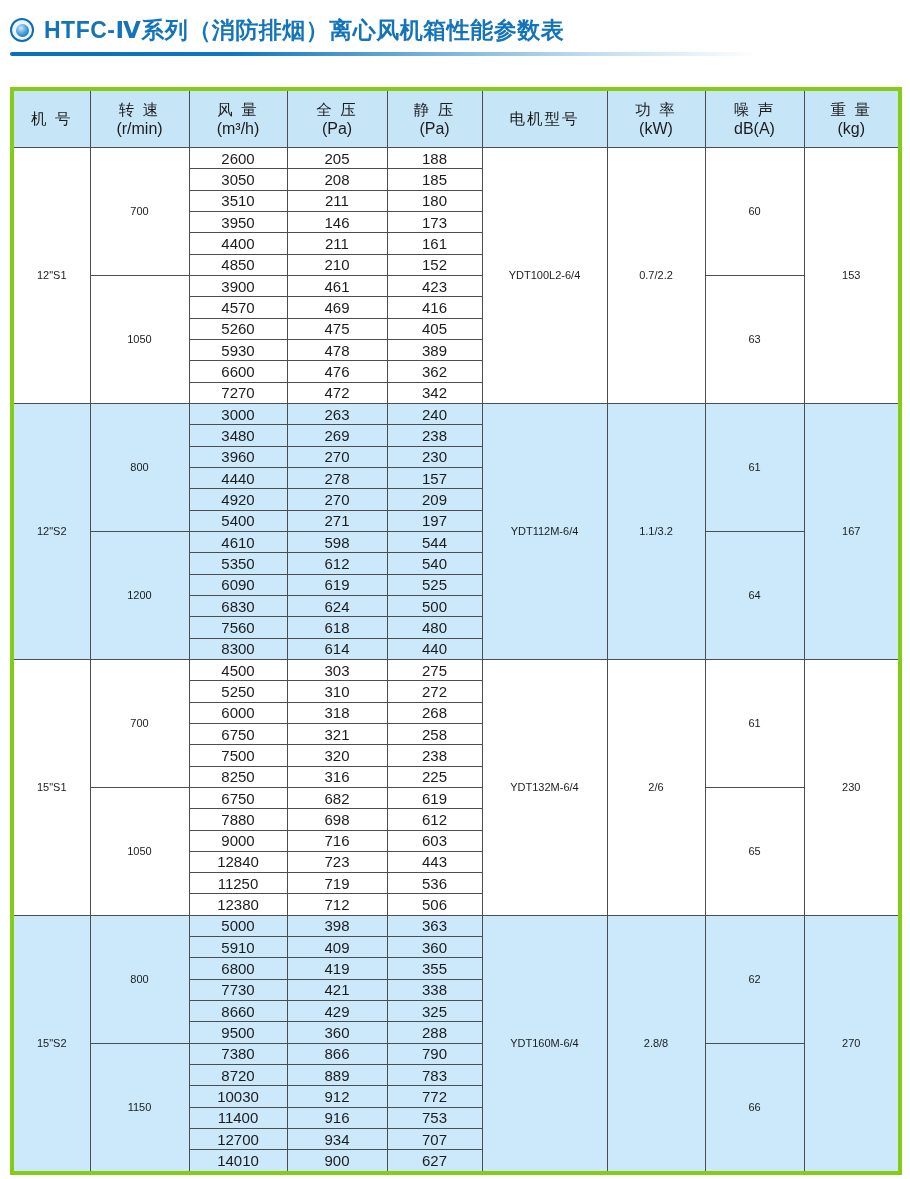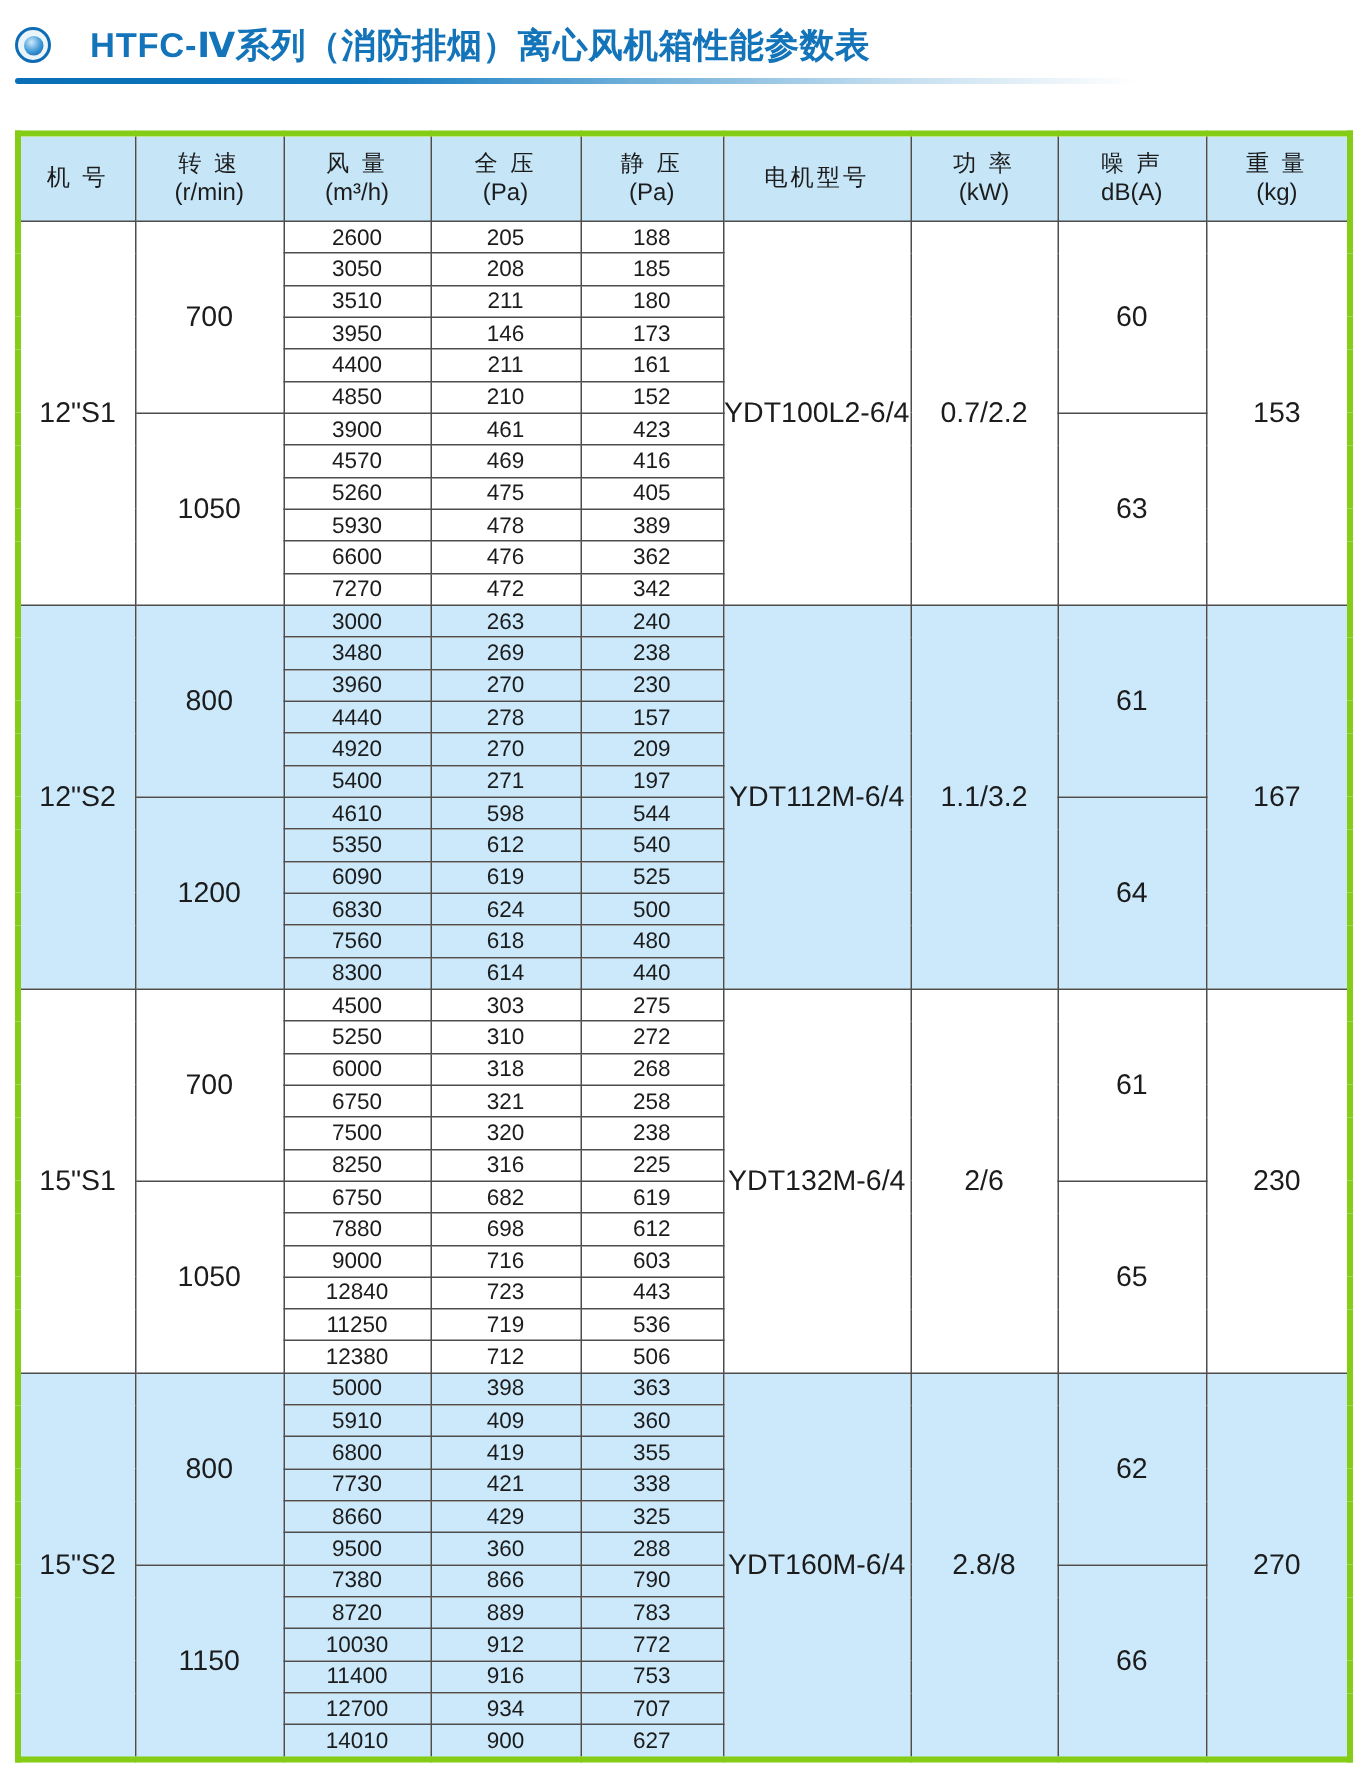--- a/index.html
+++ b/index.html
@@ -34,21 +34,21 @@
     background: #eaf4fb;
   }
   .bullet-icon::after {
     content: '';
     width: 13px;
     height: 13px;
     border-radius: 50%;
     background: radial-gradient(circle at 38% 32%, #cfe9fa, #4aa0dc 48%, #0a5ea6 95%);
   }
   .title-text {
-    margin: 16px;
+    margin: 0;
     font-size: 23px;
     font-weight: bold;
     color: #1474ba;
     letter-spacing: 0.5px;
     white-space: nowrap;
   }
   .title-underline {
     height: 4px;
     width: 748px;
     margin: 6px 0 0 2px;
@@ -90,21 +90,21 @@
   .spec-table tbody td {
     height: 20.33px;
     font-size: 15px;
     line-height: 1;
     background: #ffffff;
   }
   .spec-table tbody tr.hl td {
     background: #cbe9fb;
   }
   .spec-table tbody td.merged {
-    font-size: 19px;
+    font-size: 11px;
   }
 </style>
 </head>
 <body>
 
 <div class="page">
 
   <div class="title-row">
     <span class="bullet-icon"></span>
     <h1 class="title-text">HTFC-Ⅳ系列（消防排烟）离心风机箱性能参数表</h1>

